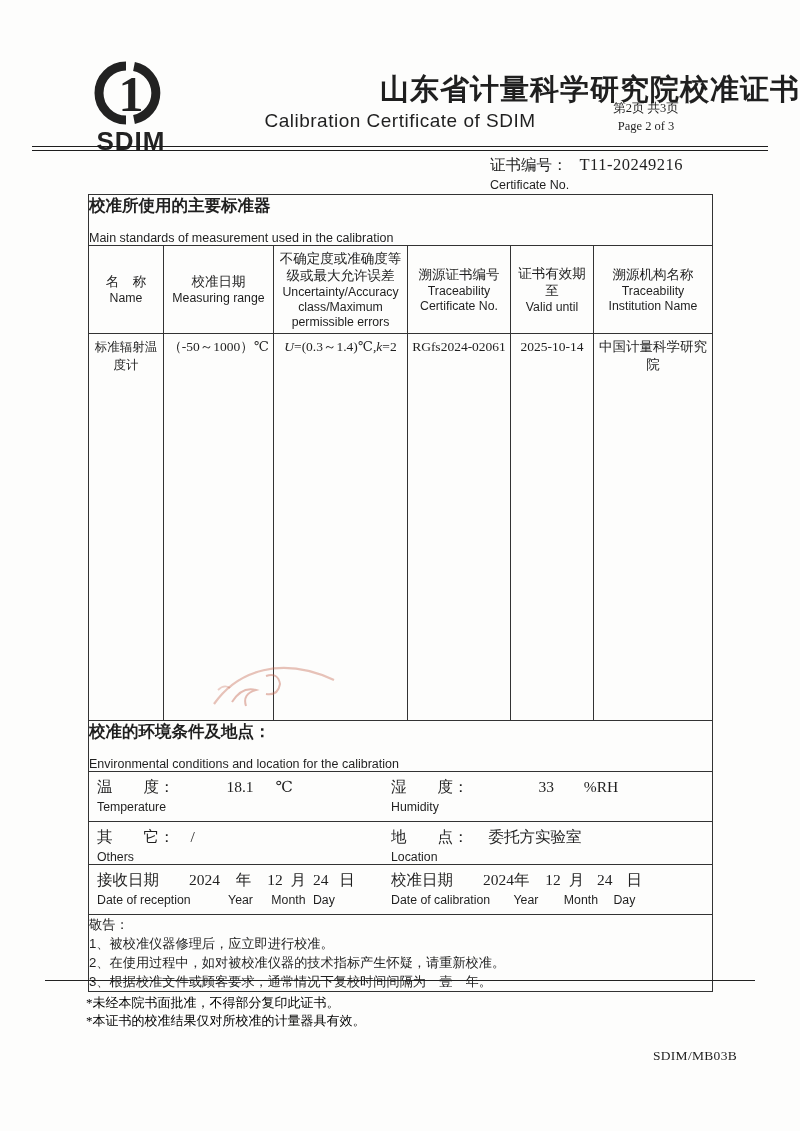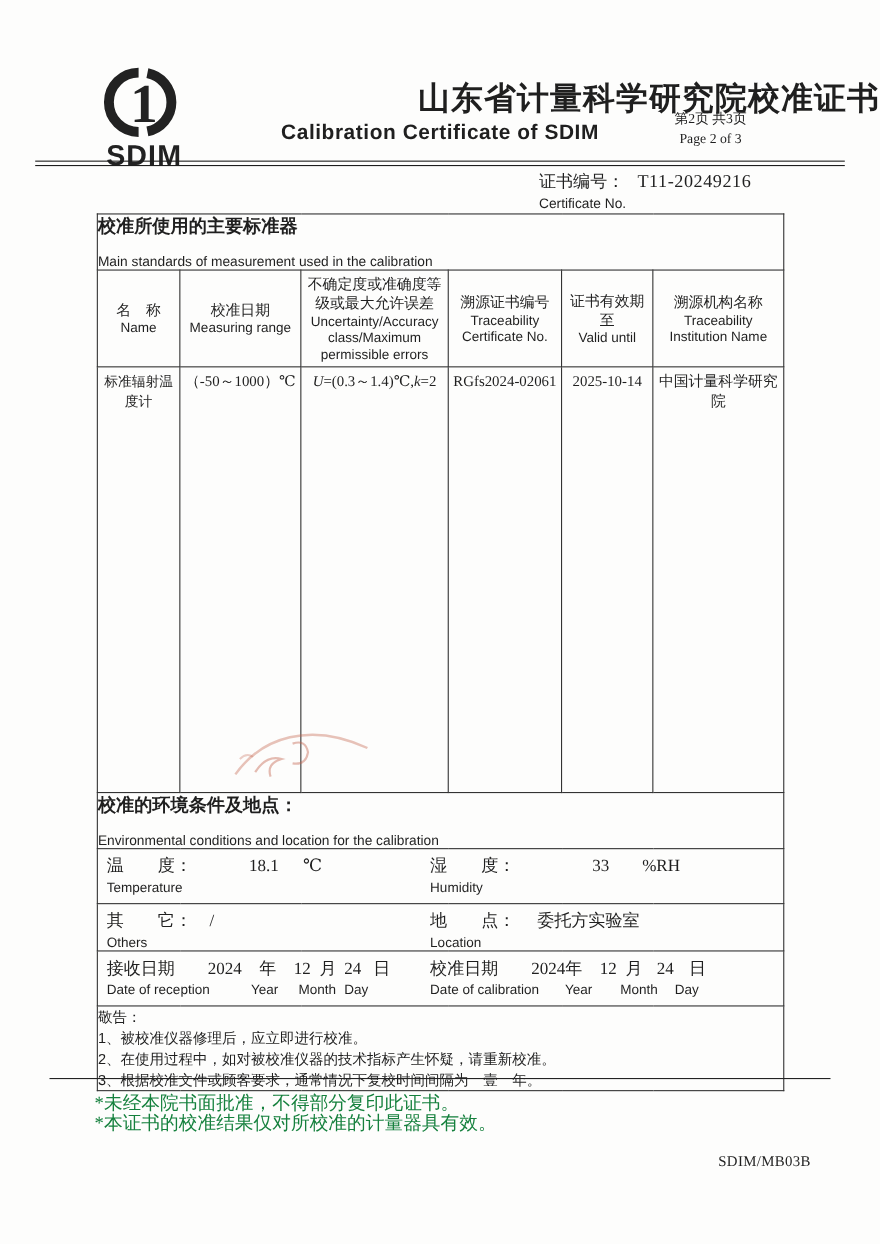--- a/index.html
+++ b/index.html
@@ -5,21 +5,21 @@
   html,body{margin:0;padding:0;background:#e8e8e8;}
   .page{position:relative;width:800px;height:1131px;background:#fdfdfc;color:#1f1f1f;
         font-family:"Liberation Serif","DejaVu Serif",serif;overflow:hidden;}
   .sans{font-family:"Liberation Sans","DejaVu Sans",sans-serif;}
 
   
   .logo{position:absolute;left:76px;top:56px;width:110px;height:98px;}
   .title-cn{position:absolute;left:0;right:0;top:70px;text-align:right;font-size:29px;
             font-weight:bold;letter-spacing:1px;}
   .title-en{position:absolute;left:0;right:0;top:110px;text-align:center;font-size:19px;
-            font-weight:bold;letter-spacing:.5px;}
+            font-weight:normal;letter-spacing:.5px;}
   .page-info{position:absolute;right:96px;top:99px;width:116px;text-align:center;
              font-size:12.5px;line-height:18px;}
   .rule-double{position:absolute;left:32px;top:146px;width:736px;height:3px;
                border-top:1.6px solid #1d1d1d;border-bottom:1.4px solid #1d1d1d;}
   .cert-block{position:absolute;left:490px;top:155px;width:230px;}
   .cert-l1{font-size:15.5px;}
   .cert-no{font-size:16.5px;margin-left:12px;letter-spacing:.5px;}
   .cert-en{font-size:12.5px;margin-top:2px;}
 
   
@@ -43,21 +43,21 @@
   .half.lft{width:302px;padding-left:8px;box-sizing:border-box;}
   .half.rgt{flex:1;}
   .l1{font-size:15.5px;white-space:nowrap;}
   .l1 .lab{font-family:"Liberation Sans","DejaVu Sans",sans-serif;}
   .l2{font-size:12.3px;font-family:"Liberation Sans","DejaVu Sans",sans-serif;margin-top:2px;}
   td.notice{padding:4px 8px;font-size:13.2px;line-height:19px;
             font-family:"Liberation Sans","DejaVu Sans",sans-serif;}
 
   
   .rule-bottom{position:absolute;left:45px;top:980px;width:710px;border-top:1.6px solid #222;}
-  .footnotes{position:absolute;left:86px;top:994px;font-size:17px;line-height:17.5px;color:#15803d;}
+  .footnotes{position:absolute;left:86px;top:994px;font-size:13px;line-height:17.5px;color:#000000;}
   .form-code{position:absolute;right:63px;top:1048px;font-size:13.5px;letter-spacing:.3px;}
 
   .stamp{position:absolute;left:210px;top:646px;pointer-events:none;}
 </style>
 </head>
 <body>
 
 <div class="page">
 
   <div class="logo">

